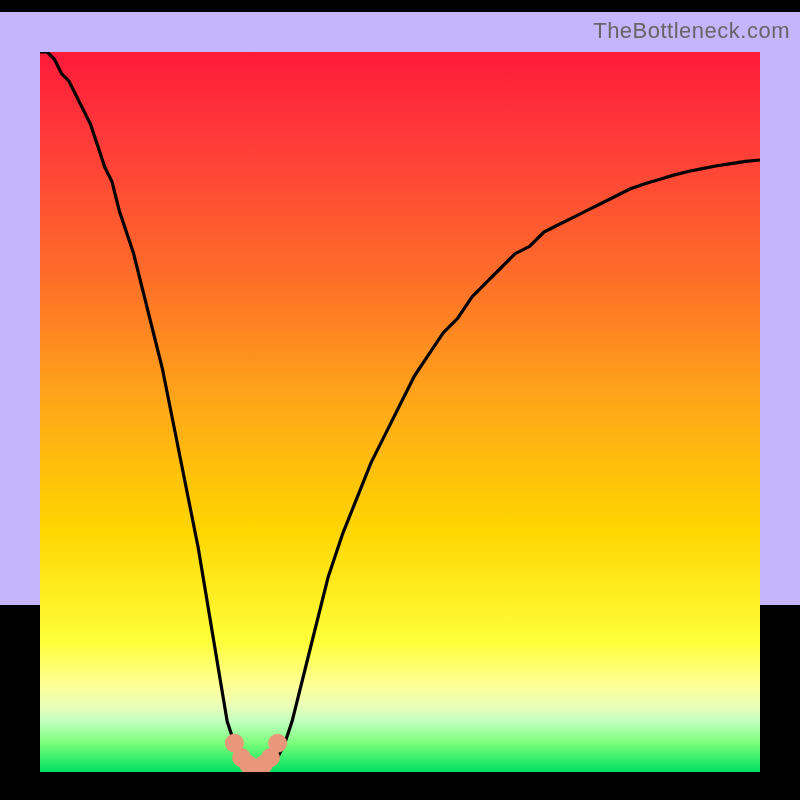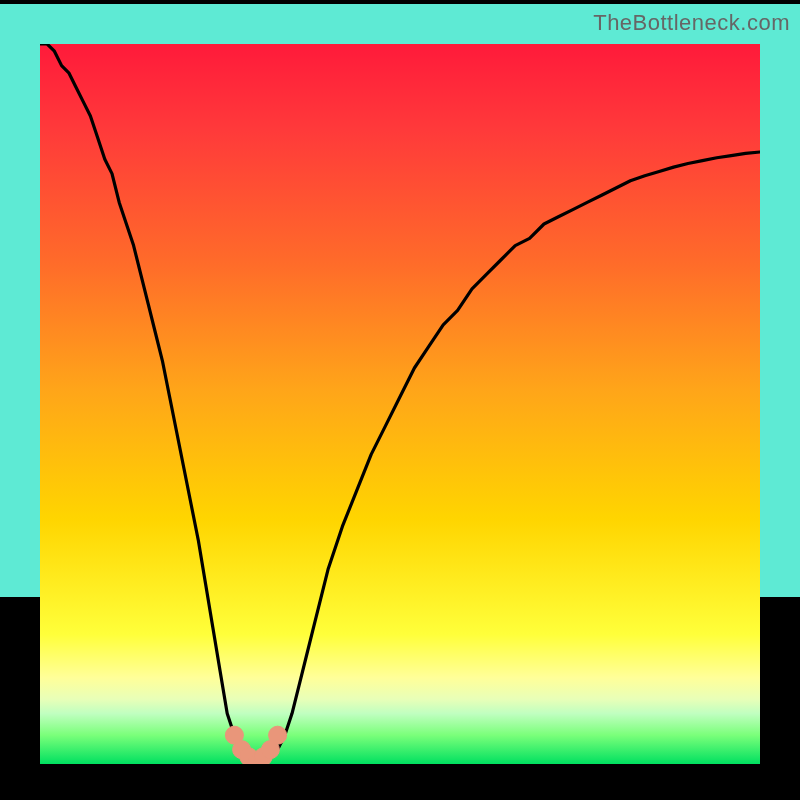--- a/index.html
+++ b/index.html
@@ -6,24 +6,24 @@
     margin: 0;
     padding: 0;
     width: 800px;
     height: 800px;
     background: #000;
     overflow: hidden;
   }
   .frame {
     position: absolute;
     left: 0;
-    top: 4px;
+    top: 12px;
     width: 800px;
     height: 593px;
-    background: #5eead4;
+    background: #c4b5fd;
   }
   .plot-area {
     position: absolute;
     left: 40px;
     top: 40px;
     width: 720px;
     height: 720px;
     background: linear-gradient(to bottom,
       #ff1a3a 0%,
       #ff3a3a 12%,

